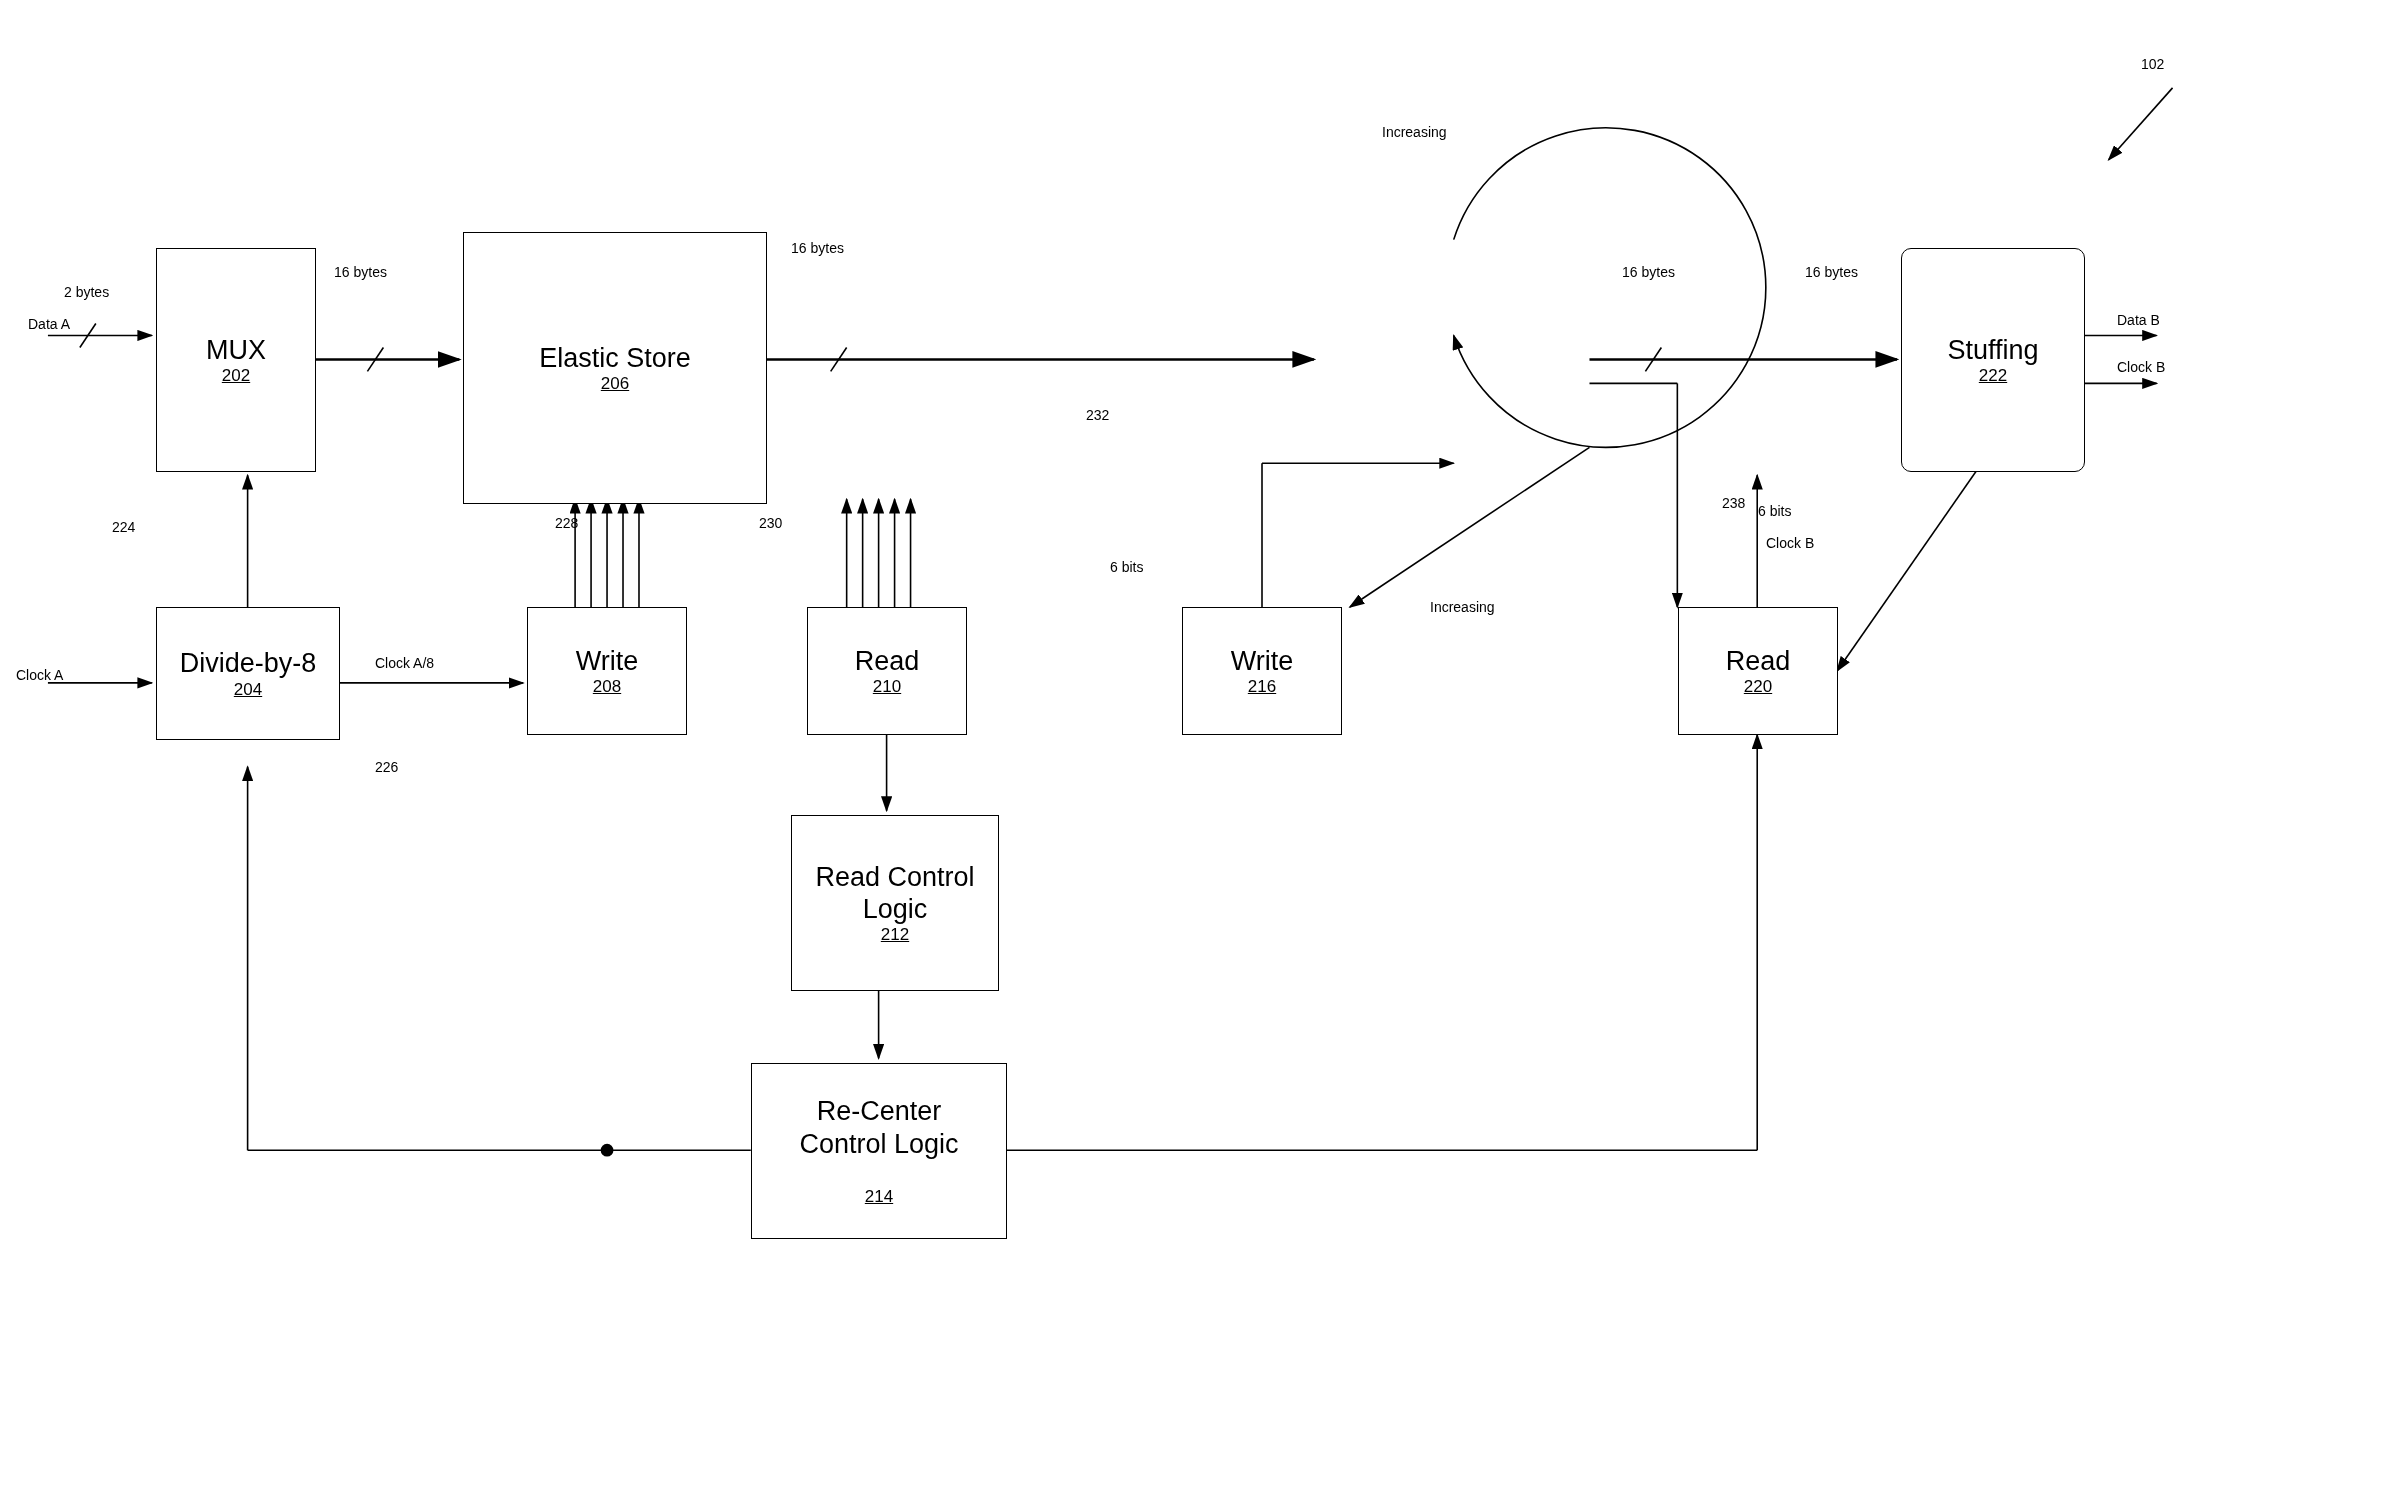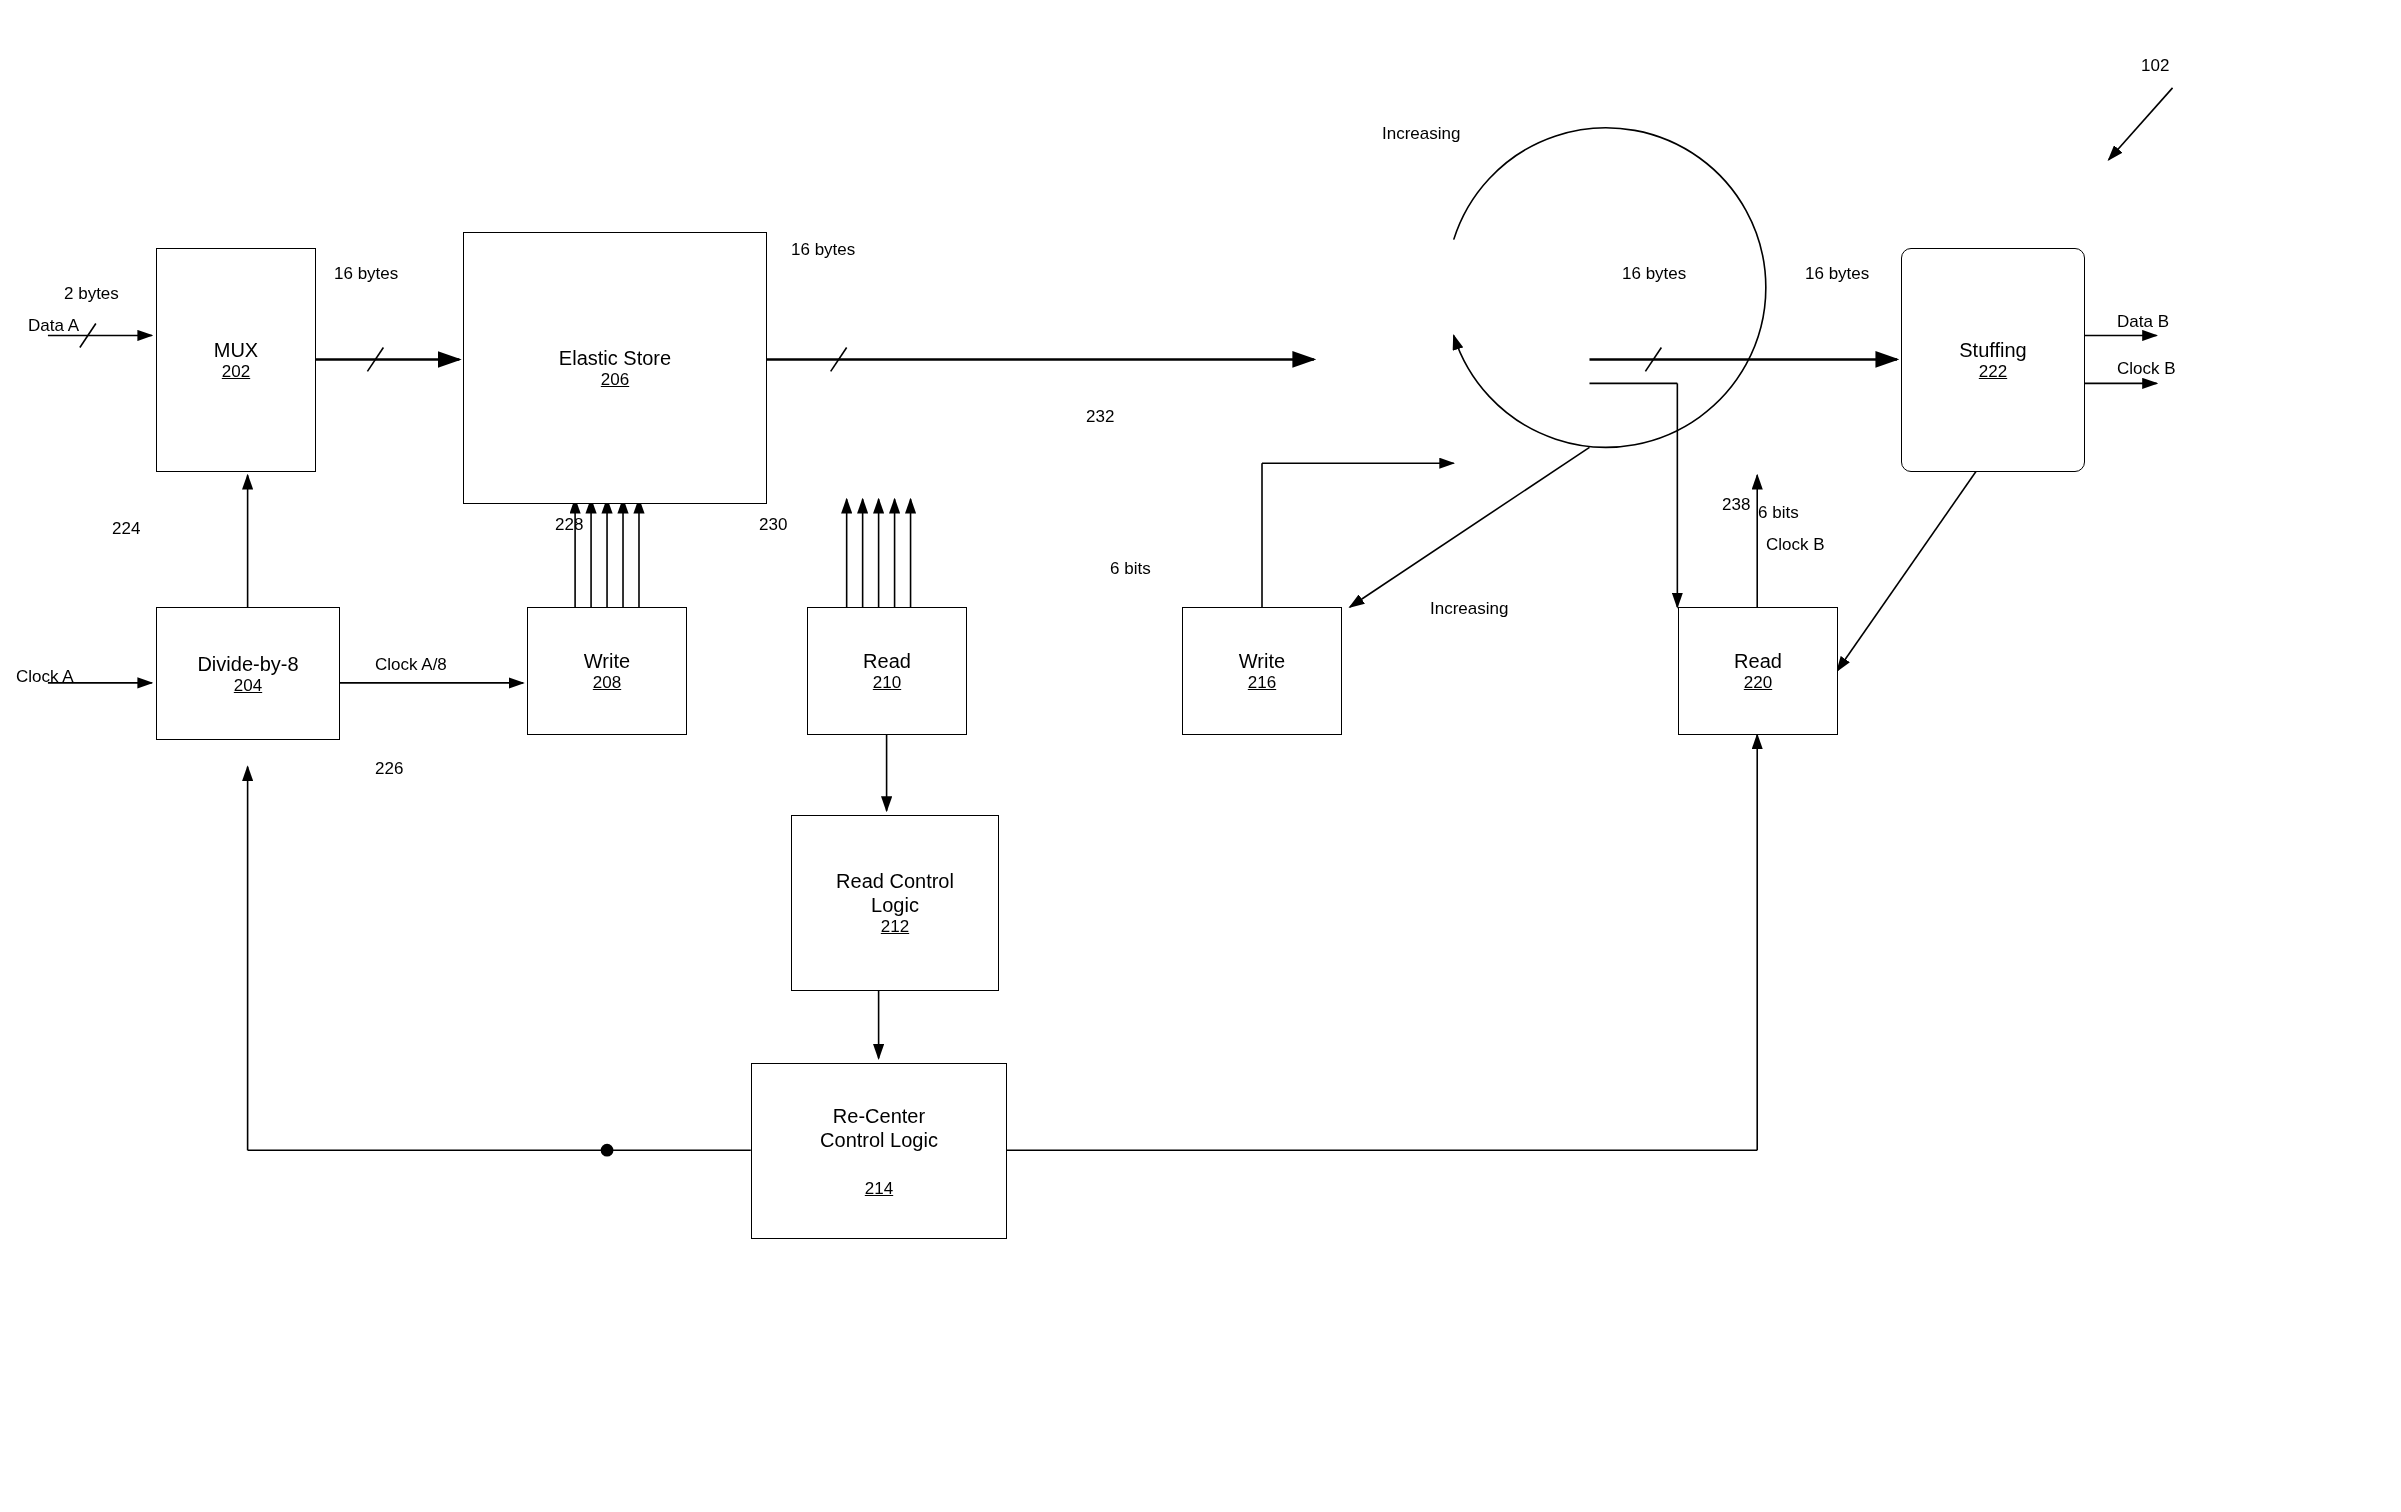--- a/index.html
+++ b/index.html
@@ -22,30 +22,30 @@
       border: 1.6px solid #000;
       background: #fff;
       display: flex;
       flex-direction: column;
       align-items: center;
       justify-content: center;
       text-align: center;
       font-size: 22.4px;
     }
     .block .label {
-      font-size: 20px;
+      font-size: 27px;
       line-height: 1.2;
     }
     .block .num {
       font-size: 17px;
       text-decoration: underline;
     }
     .annotation {
       position: absolute;
-      font-size: 17px;
+      font-size: 14px;
       text-align: center;
     }
     svg.arrows {
       position: absolute;
       top: 0;
       left: 0;
       width: 2401px;
       height: 1512px;
       pointer-events: none;
     }

